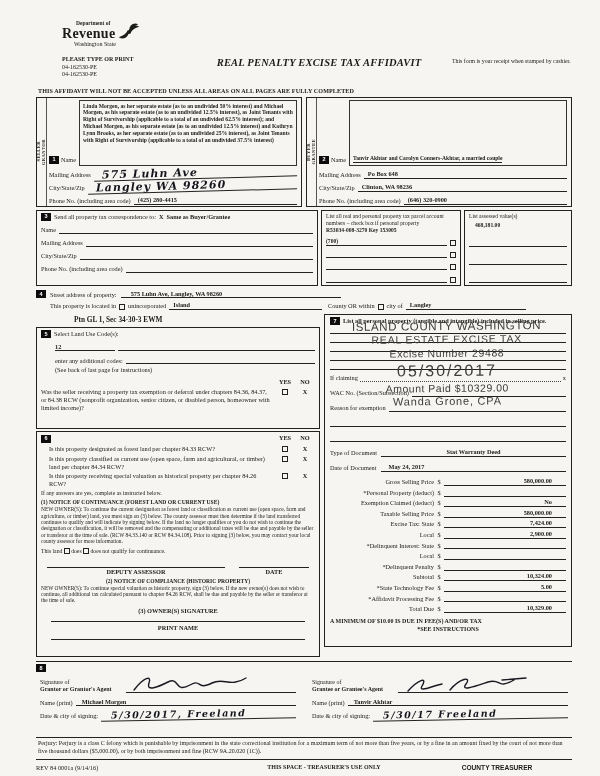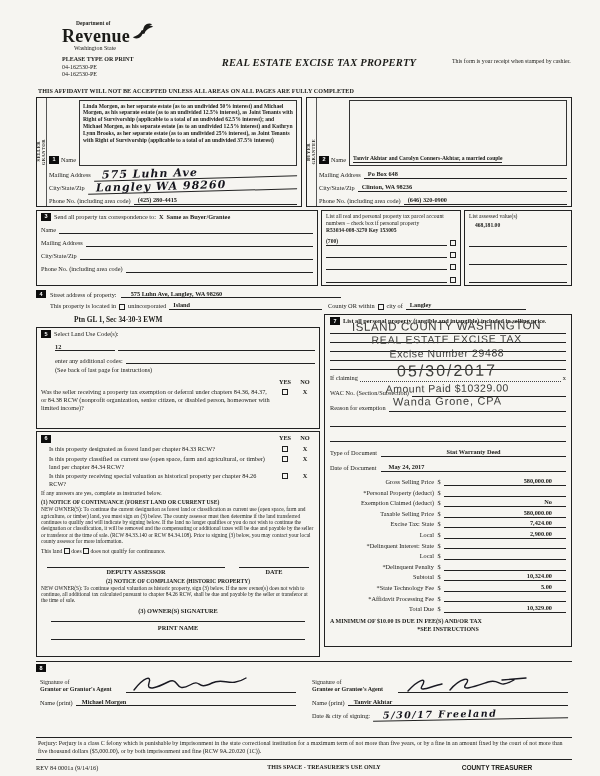--- a/index.html
+++ b/index.html
@@ -12,21 +12,21 @@
   .ul{border-bottom:0.9px solid #222;}
   .fill{flex:1;}
   b,.b{font-weight:bold;}
   .numsq{display:inline-flex;align-items:center;justify-content:center;background:#0d0d0d;color:#fff;
          width:10px;height:8px;font-family:"Liberation Sans",sans-serif;font-size:5.5px;font-weight:bold;flex:0 0 auto;}
   .cb{display:inline-block;width:6px;height:6px;border:0.9px solid #222;background:#f6f5f1;vertical-align:-1px;flex:0 0 auto;}
   .hand{font-family:"DejaVu Serif",serif;font-style:italic;font-weight:bold;color:#15151d;}
   
   .logo{display:flex;align-items:flex-start;margin-left:26px;height:34px;}
   .lg-dept{font-size:5.5px;font-weight:bold;margin-left:14px;}
-  .lg-rev{font-size:18px;font-weight:bold;letter-spacing:0.3px;line-height:1;}
+  .lg-rev{font-size:14px;font-weight:bold;letter-spacing:0.3px;line-height:1;}
   .lg-state{font-size:6px;margin-left:12px;}
   .logo-swirl{width:22px;height:22px;margin-left:2px;margin-top:1px;}
   .hdr-title-row{display:flex;margin-top:2px;height:30px;}
   .hdr-left{width:150px;padding-left:26px;font-size:6px;}
   .hdr-left .tp{font-weight:bold;}
   .hdr-center{flex:1;text-align:center;}
   .title{font-size:10.5px;font-weight:bold;font-style:italic;letter-spacing:0.2px;}
   .chapter{font-size:7.5px;font-weight:bold;letter-spacing:0.2px;margin-top:1px;}
   .hdr-right{width:120px;font-size:5.8px;padding-top:2px;}
   .notice{font-weight:bold;font-size:6.1px;margin:2px 0 1px 2px;letter-spacing:0.1px;}
@@ -136,21 +136,21 @@
     </svg>
   </div>
 
   <div class="hdr-title-row">
     <div class="hdr-left">
       <div class="tp">PLEASE TYPE OR PRINT</div>
       <div>04-162530-PE</div>
       <div>04-162530-PE</div>
     </div>
     <div class="hdr-center">
-      <div class="title">REAL ESTATE EXCISE TAX PROPERTY</div>
+      <div class="title">REAL PENALTY EXCISE TAX AFFIDAVIT</div>
     </div>
     <div class="hdr-right">This form is your receipt when stamped by cashier.</div>
   </div>
 
   <div class="notice">THIS AFFIDAVIT WILL NOT BE ACCEPTED UNLESS ALL AREAS ON ALL PAGES ARE FULLY COMPLETED</div>
 
   <div class="row parties">
     <div class="box party">
       <div class="vstrip">
         <span class="vtext">SELLER</span>
@@ -506,20 +506,24 @@
         <div class="sigline">
           <svg width="120" height="22" viewBox="0 0 120 22">
             <path d="M4 16 C14 3 22 1 19 9 C16 18 28 13 38 8 C50 2 44 20 60 11 C72 4 66 17 82 9 C94 3 100 14 116 4" fill="none" stroke="#191922" stroke-width="1.4" stroke-linecap="round"></path>
           </svg>
         </div>
       </div>
       <div class="fline">
           <span class="lab">Name (print)</span>
         <span class="ul fill b" style="padding-left:6px;">Michael Morgen</span>
         </div>
+      <div class="fline">
+          <span class="lab">Date &amp; city of signing:</span>
+        <span class="ul fill hand handdate">5/30/2017, Freeland</span>
+        </div>
     </div>
 
     <div class="sigcol">
       <div class="sigrow">
         <div class="siglab">
           <div>Signature of</div>
           <div class="b2">Grantee or Grantee's Agent</div>
         </div>
         <div class="sigline">
           <svg width="130" height="22" viewBox="0 0 130 22">

